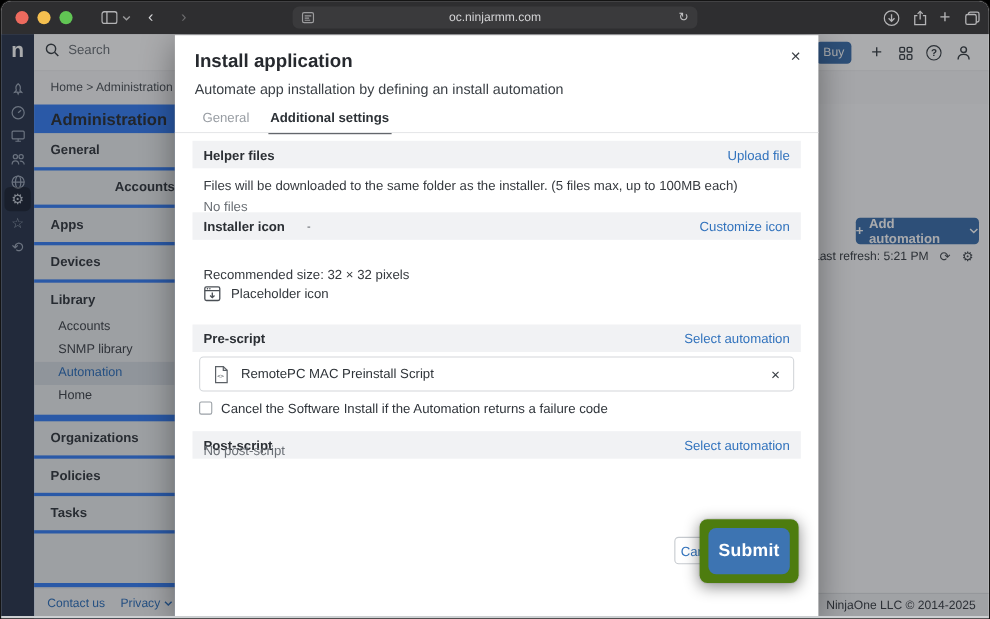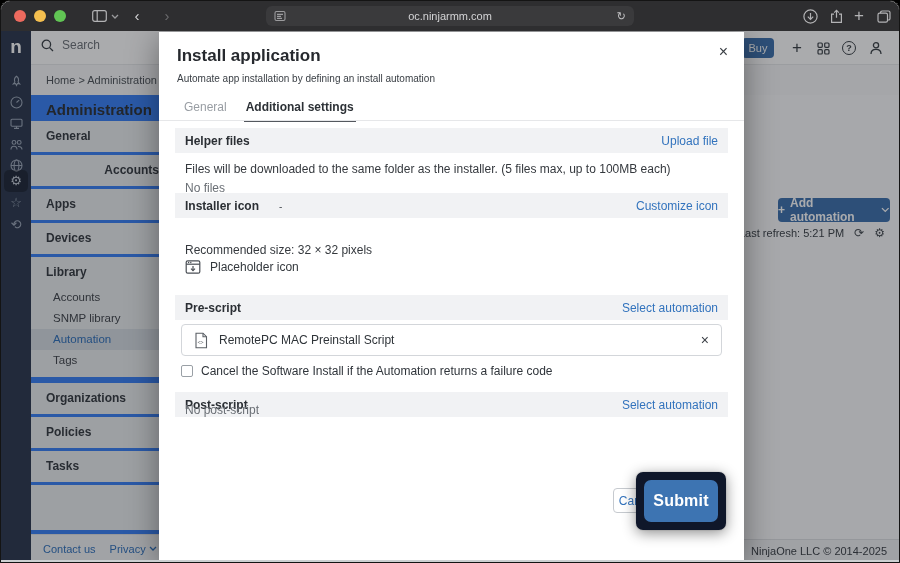--- a/index.html
+++ b/index.html
@@ -66,21 +66,21 @@
   .content-footer { position:absolute; left:0; right:0; bottom:0; height:23px; background:#f0f1f3; border-top:1px solid #dfe1e3; }
   .copyright { position:absolute; right:12px; top:5px; font-size:11px; color:#3e4349; }
 
   .backdrop { position:absolute; top:30px; left:0; right:0; bottom:0; background:rgba(12,15,19,0.35); z-index:5; }
 
   
   .modal { position:absolute; left:158px; top:31px; width:585px; bottom:2px; background:#fff; z-index:10;
            box-shadow:0 6px 30px rgba(0,0,0,0.40); }
   .m-title { position:absolute; left:18px; top:14px; font-size:17px; font-weight:700; color:#26292e; }
   .m-close { position:absolute; right:16px; top:12px; font-size:16px; color:#3a3f45; line-height:16px; cursor:default; }
-  .m-subtitle { position:absolute; left:18px; top:41px; font-size:10px; color:#3b4046; }
+  .m-subtitle { position:absolute; left:18px; top:41px; font-size:13px; color:#3b4046; }
   .m-tabs { position:absolute; left:23px; top:68px; display:flex; gap:15px; }
   .m-tab { font-size:12px; color:#989da3; padding:0 2px 8px 2px; position:relative; }
   .m-tab.active { color:#2c3136; font-weight:700; }
   .m-tab.active::after { content:""; position:absolute; left:0; right:0; bottom:0; height:2px; background:#54585e; }
   .m-tabline { position:absolute; left:0; right:0; top:88px; height:1px; background:#e6e7e9; }
 
   .sec-bar { position:absolute; left:16px; width:553px; height:25px; background:#f1f2f4;
              display:flex; align-items:center; justify-content:space-between; padding:0 10px;text-align:center; }
   .sec-title { font-size:12px; font-weight:700; color:#2b2f34; }
   .sec-action { font-size:12px; color:#3273bd; }
@@ -95,21 +95,21 @@
                  display:flex; align-items:center; gap:11px; padding:0 12px; background:#fff; }
   .script-label { font-size:12px; color:#2f3439; }
   .script-remove { margin-left:auto; font-size:14px; color:#3a3f45; line-height:14px; }
 
   .chk-row { position:absolute; left:22px; top:332px; display:flex; align-items:center; gap:8px; }
   .chk-box { width:12px; height:12px; border:1px solid #9aa0a6; border-radius:2px; background:#fff; flex:none; }
   .chk-label { font-size:12px; color:#2f343a; }
 
   .cancel-btn { position:absolute; left:454px; top:456px; width:49px; height:25px; background:#fff; border:1px solid #c6cacf;
                 border-radius:4px; color:#3273bd; font-size:12px; display:flex; align-items:center; justify-content:center; }
-  .magnifier { position:absolute; left:477px; top:440px; width:90px; height:58px; background:#0f172a; border-radius:7px;
+  .magnifier { position:absolute; left:477px; top:440px; width:90px; height:58px; background:#4d7c0f; border-radius:7px;
                box-shadow:0 3px 14px rgba(0,0,0,0.45), 0 0 0 1px rgba(0,0,0,0.05); z-index:12; }
   .submit-big { position:absolute; left:8px; top:8px; width:74px; height:42px; background:#3d74b2; border-radius:7px;
                 color:#fff; font-size:16px; font-weight:700; display:flex; align-items:center; justify-content:center; letter-spacing:0.2px; }
 
   .bottom-line { position:absolute; left:0; right:0; bottom:0; height:2px; background:#cdd0d2; z-index:30; }
 </style>
 </head>
 <body>
 
 <div class="window">
@@ -258,21 +258,21 @@
     </div>
     <div class="sb-block" style="top:128px;height:31px;">
       <div class="sb-item">Devices</div>
     </div>
 
     <div class="sb-block" style="top:162px;height:120px;">
       <div class="sb-item" style="line-height:30px;">Library</div>
       <div class="sb-sub">Accounts</div>
       <div class="sb-sub">SNMP library</div>
       <div class="sb-sub selected">Automation</div>
-      <div class="sb-sub">Tags</div>
+      <div class="sb-sub">Home</div>
     </div>
 
     <div class="sb-block" style="top:288px;height:31px;">
       <div class="sb-item">Organizations</div>
     </div>
     <div class="sb-block" style="top:322px;height:31px;">
       <div class="sb-item">Policies</div>
     </div>
     <div class="sb-block" style="top:356px;height:31px;">
       <div class="sb-item">Tasks</div>

